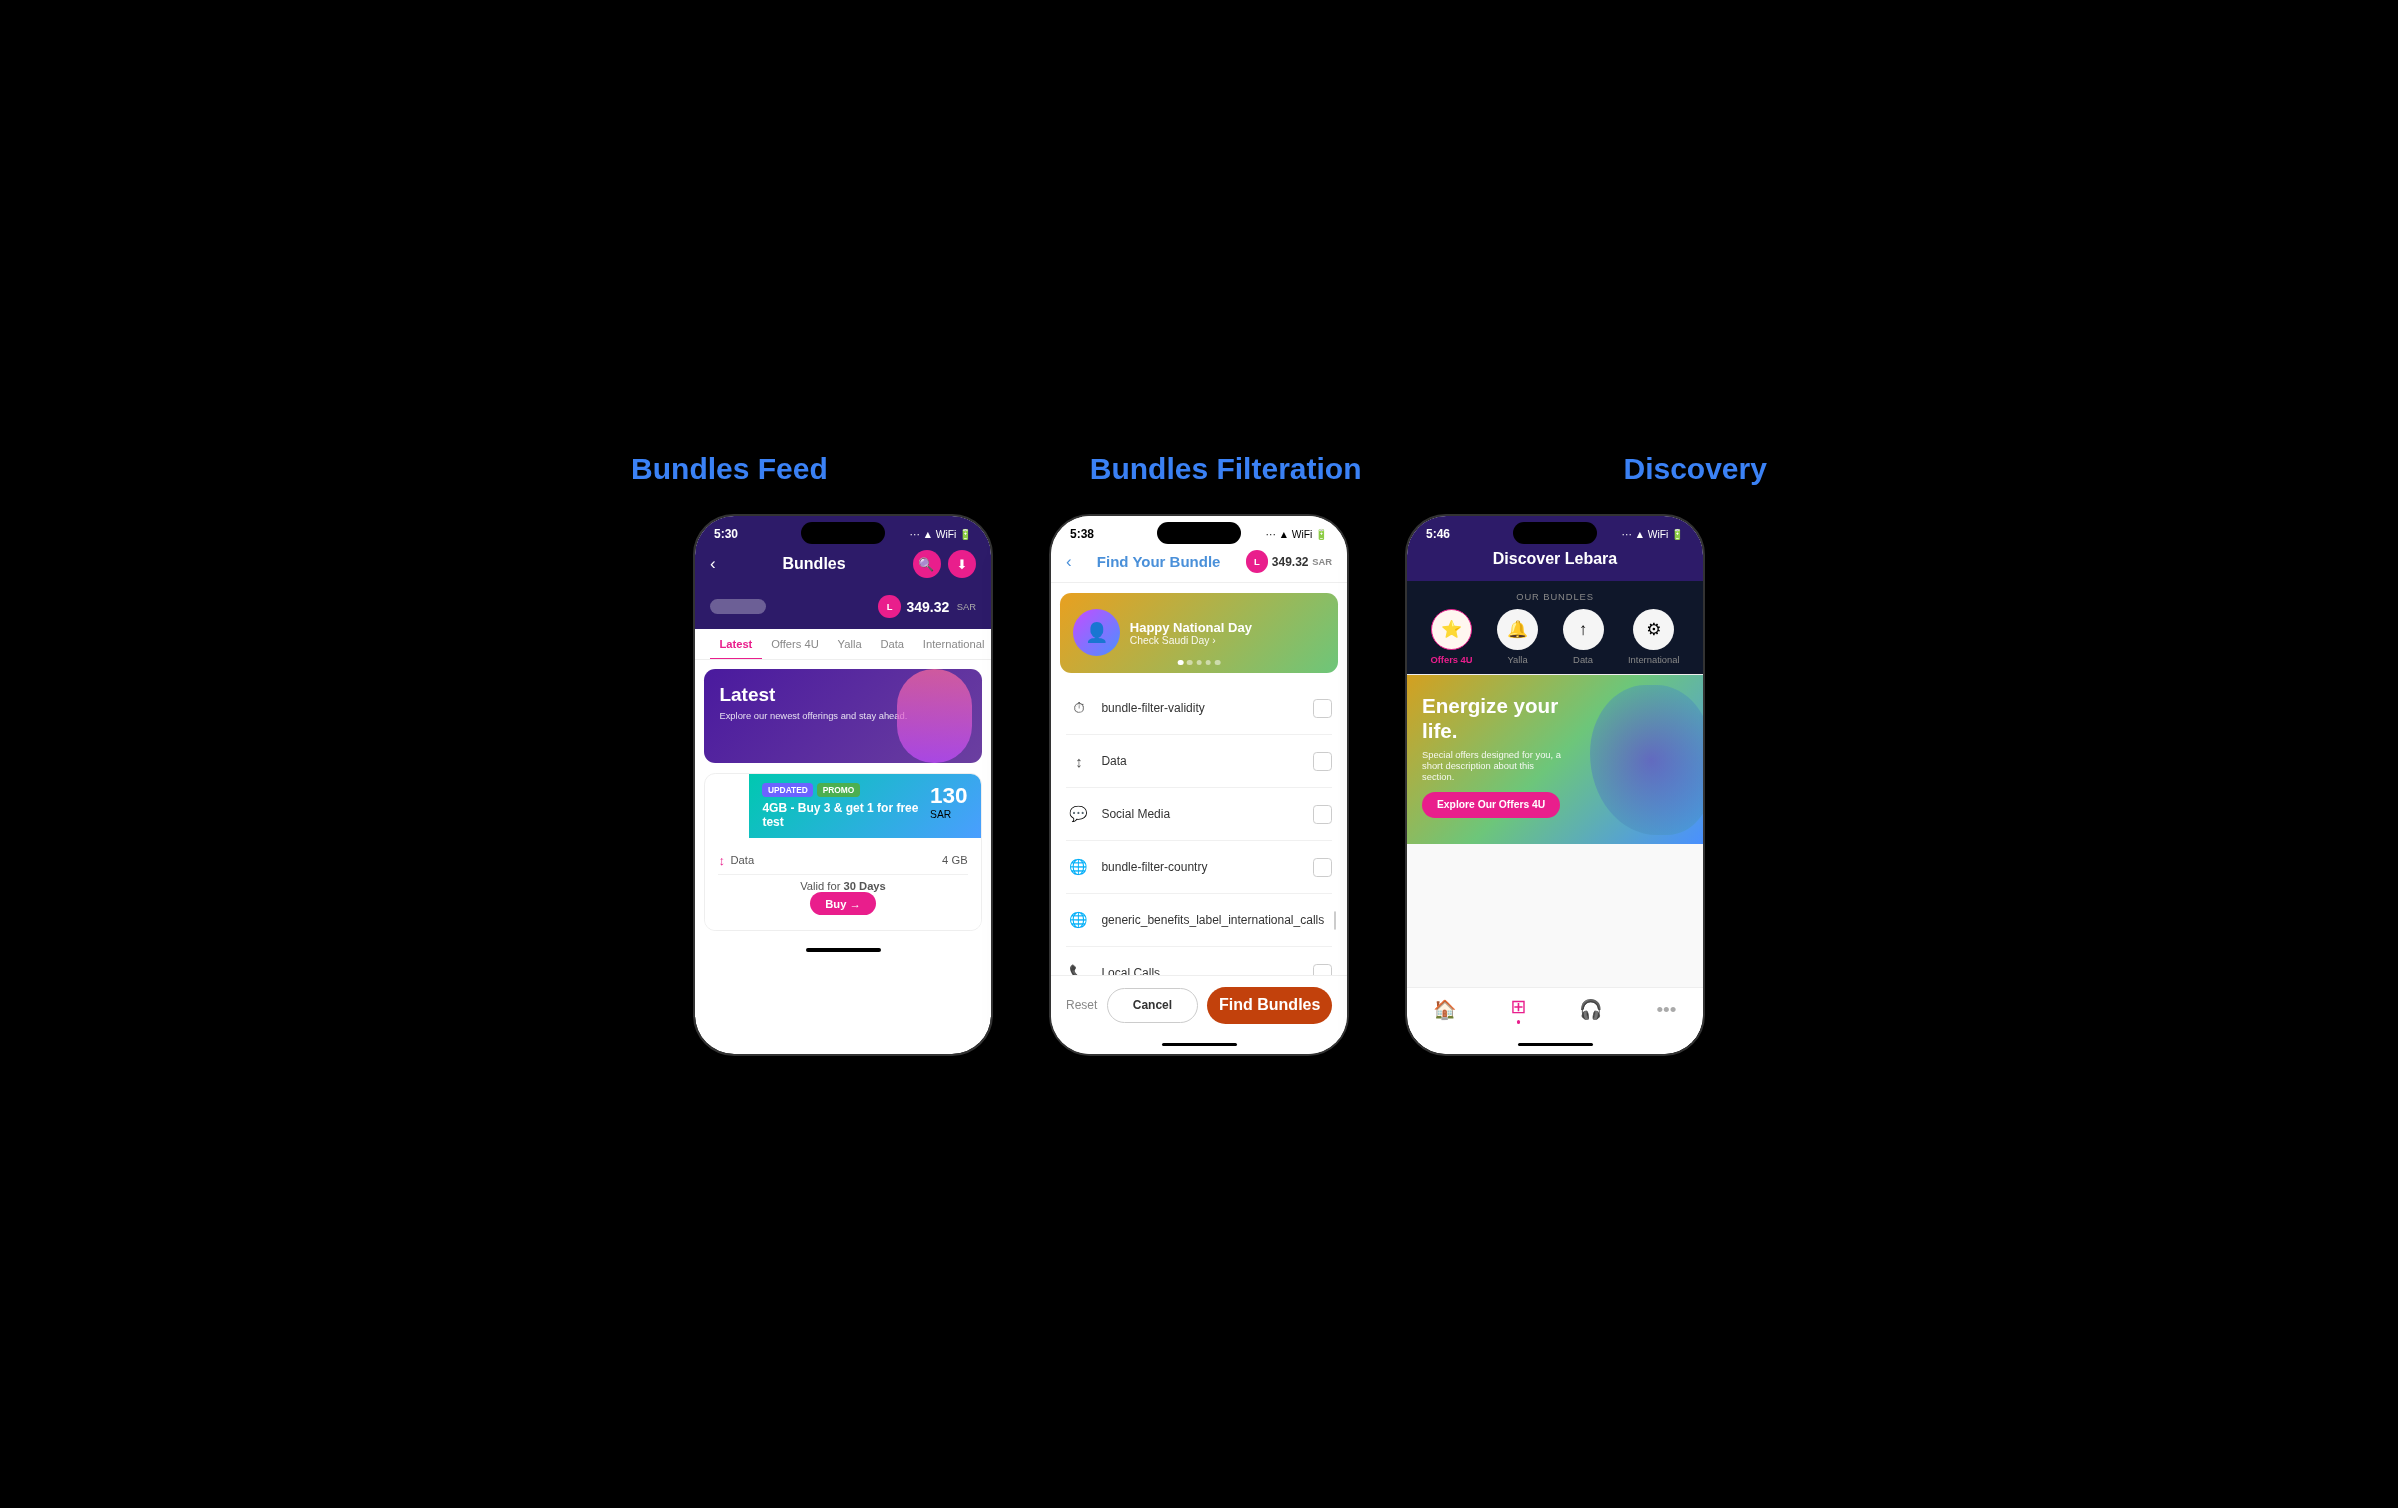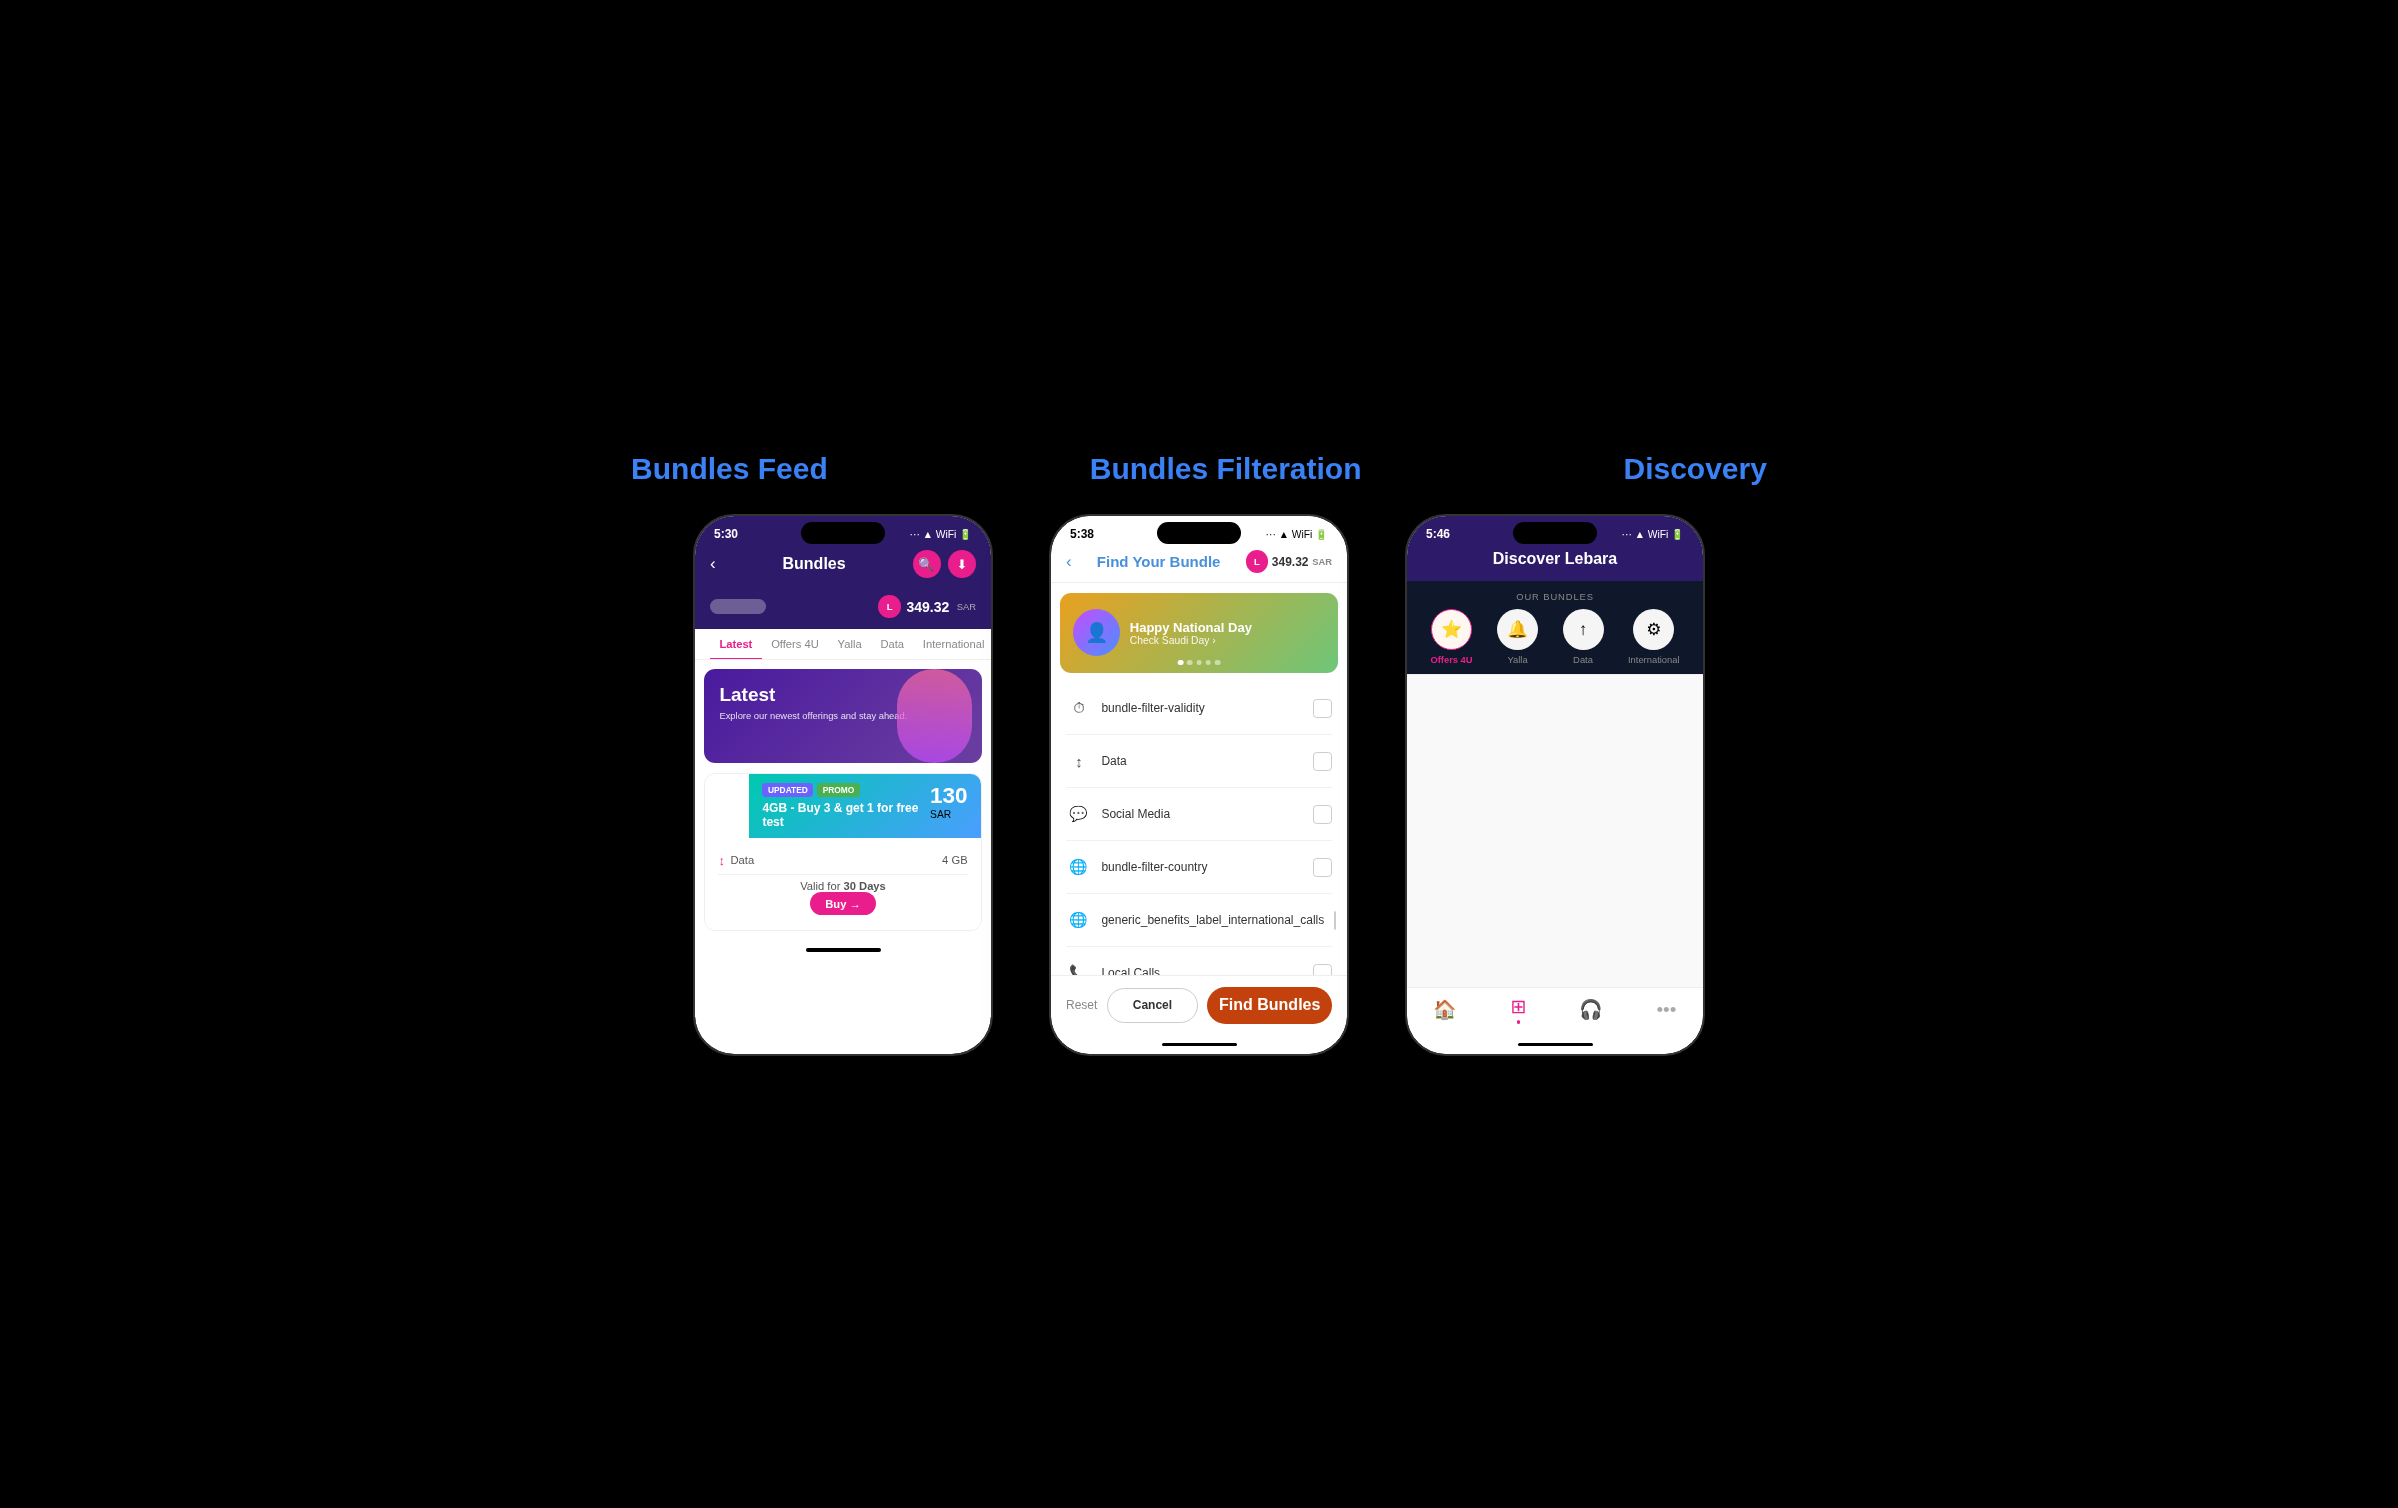--- a/index.html
+++ b/index.html
@@ -301,21 +301,21 @@
       justify-content: space-between;
       align-items: center;
     }
     .valid-text {
       font-size: 11.2px;
       color: #555;
     }
     .valid-text strong { font-weight: 700; }
 
     
-    .phone2 .phone-inner { background: #fff; }
+    .phone2 .phone-inner { background: #fff; border-radius: 13px; }
     .phone2 .status-bar { background: #fff; color: #000; padding-top: 11.2px; }
     .phone2-header {
       background: #fff;
       padding: 5.6px 15px 9.4px;
       display: flex;
       align-items: center;
       justify-content: space-between;
       border-bottom: 0.9px solid #eee;
     }
     .phone2-header-title {
@@ -803,20 +803,26 @@
             <div class="cat-icon">↑</div>
             <span class="cat-label">Data</span>
           </div>
           <div class="bundle-cat">
             <div class="cat-icon">⚙</div>
             <span class="cat-label">International</span>
           </div>
         </div>
       </div>
 
+      <div class="disc-banner">
+        <div class="disc-banner-title">Energize your life.</div>
+        <div class="disc-banner-sub">Special offers designed for you, a short description about this section.</div>
+        <button class="disc-explore-btn">Explore Our Offers 4U</button>
+        <div class="disc-figure"></div>
+      </div>
 
       <div style="flex:1; background:#f9f9f9;"></div>
 
       <div class="bottom-nav">
         <div class="nav-item">
           <span>🏠</span>
         </div>
         <div class="nav-item active">
           <span>⊞</span>
           <div class="nav-dot"></div>

